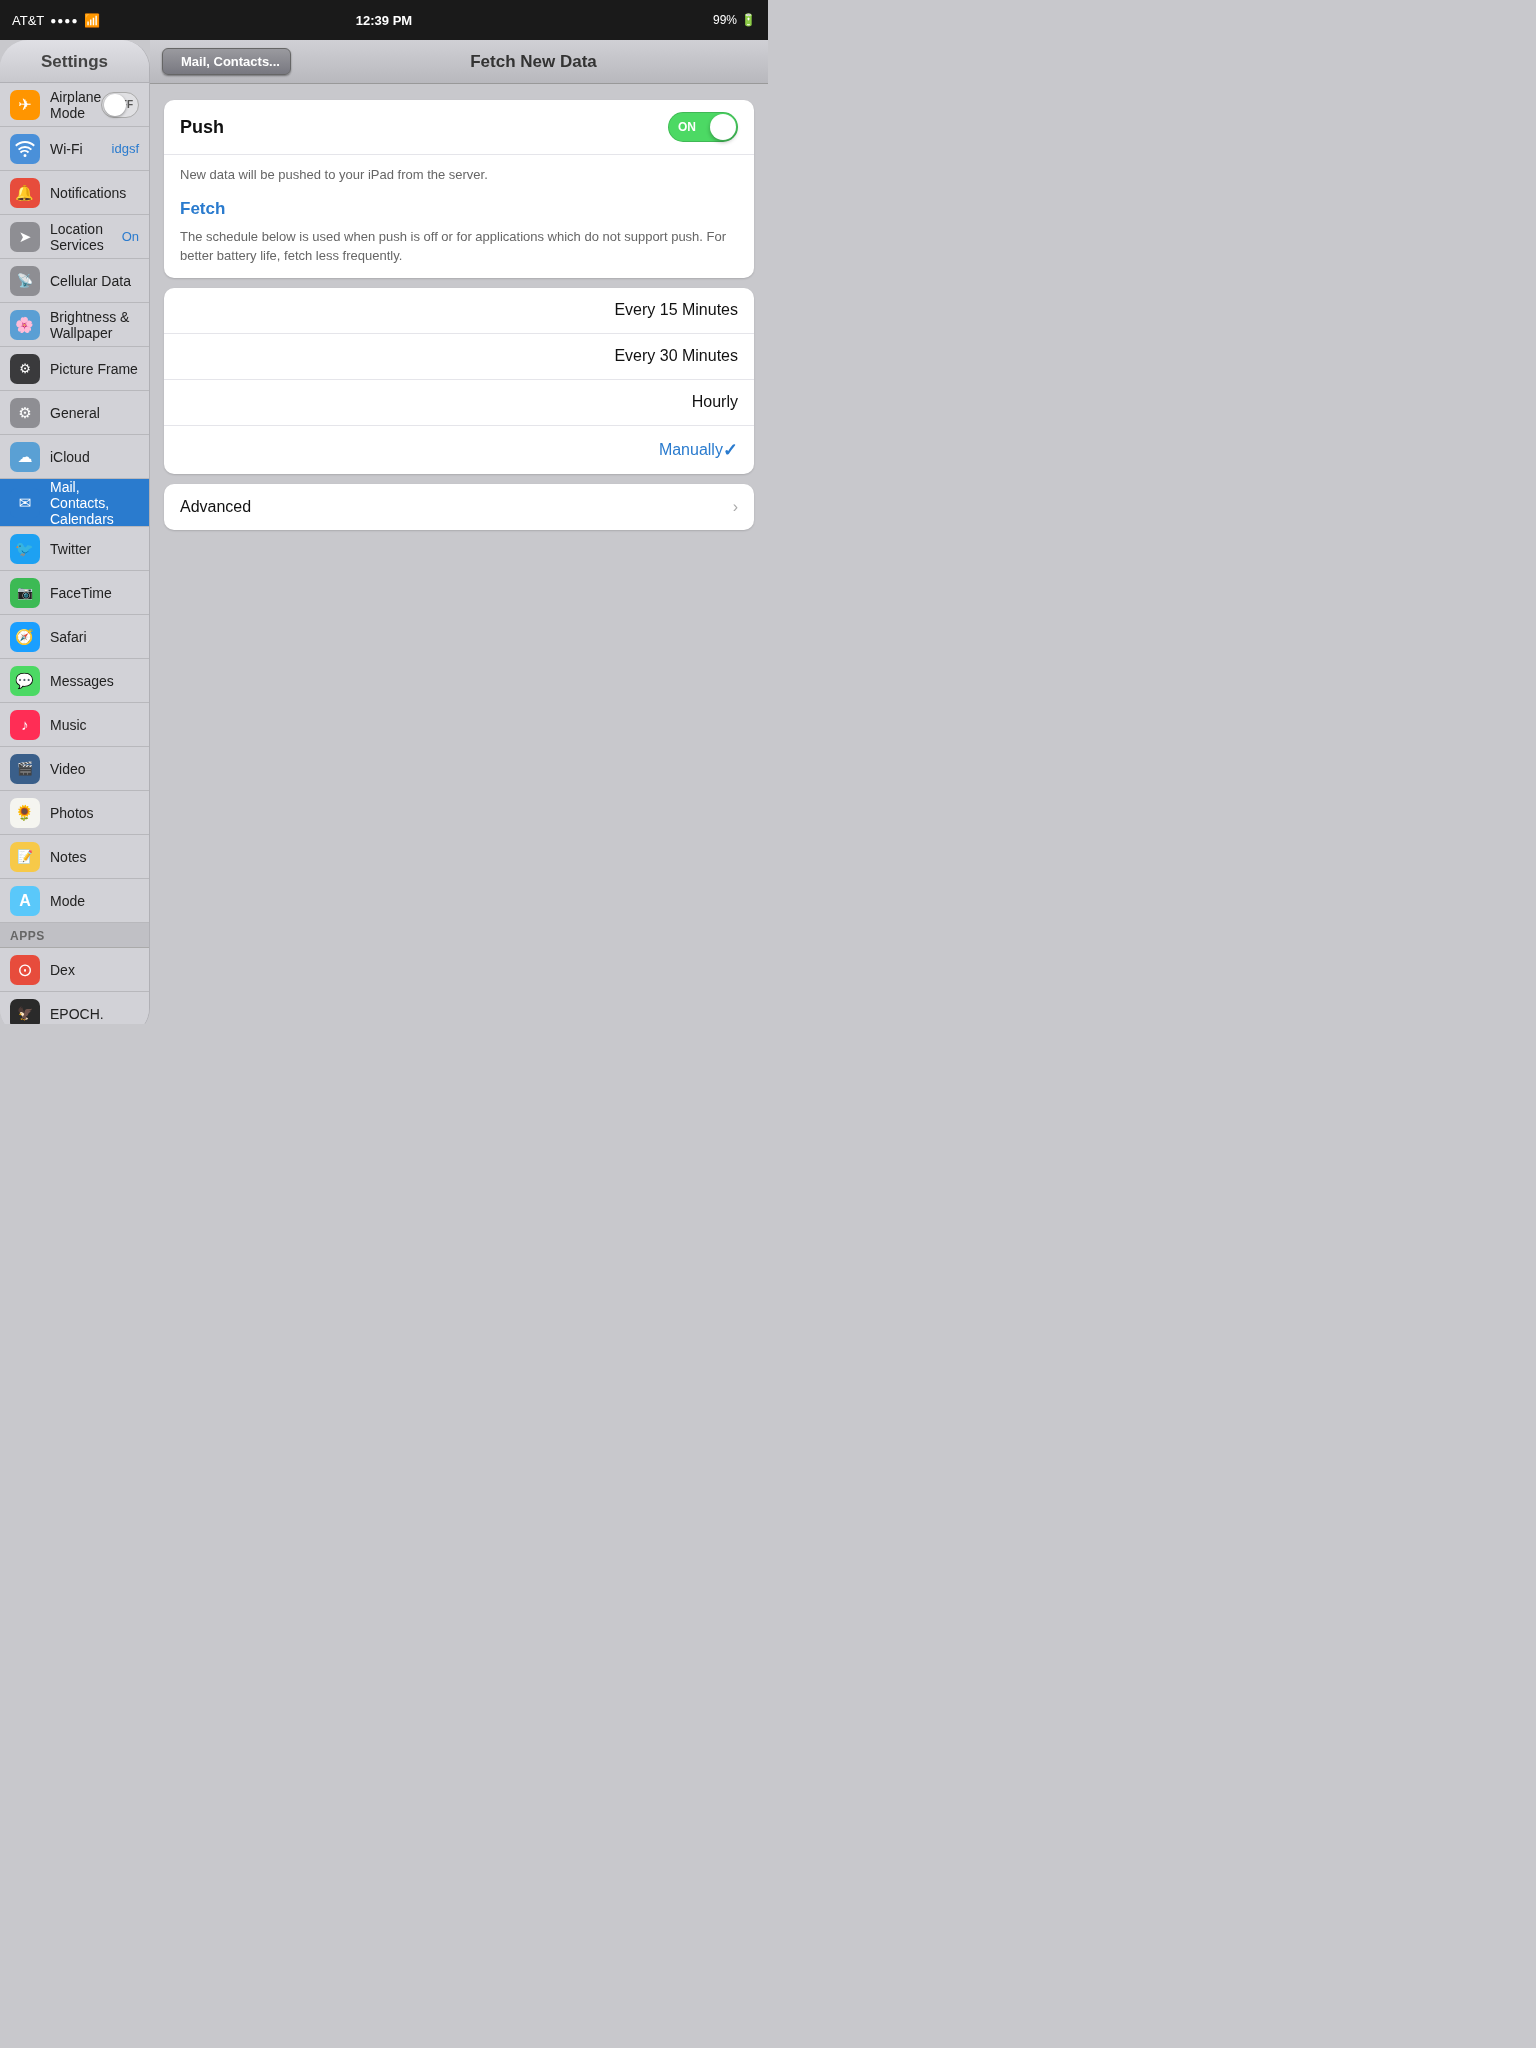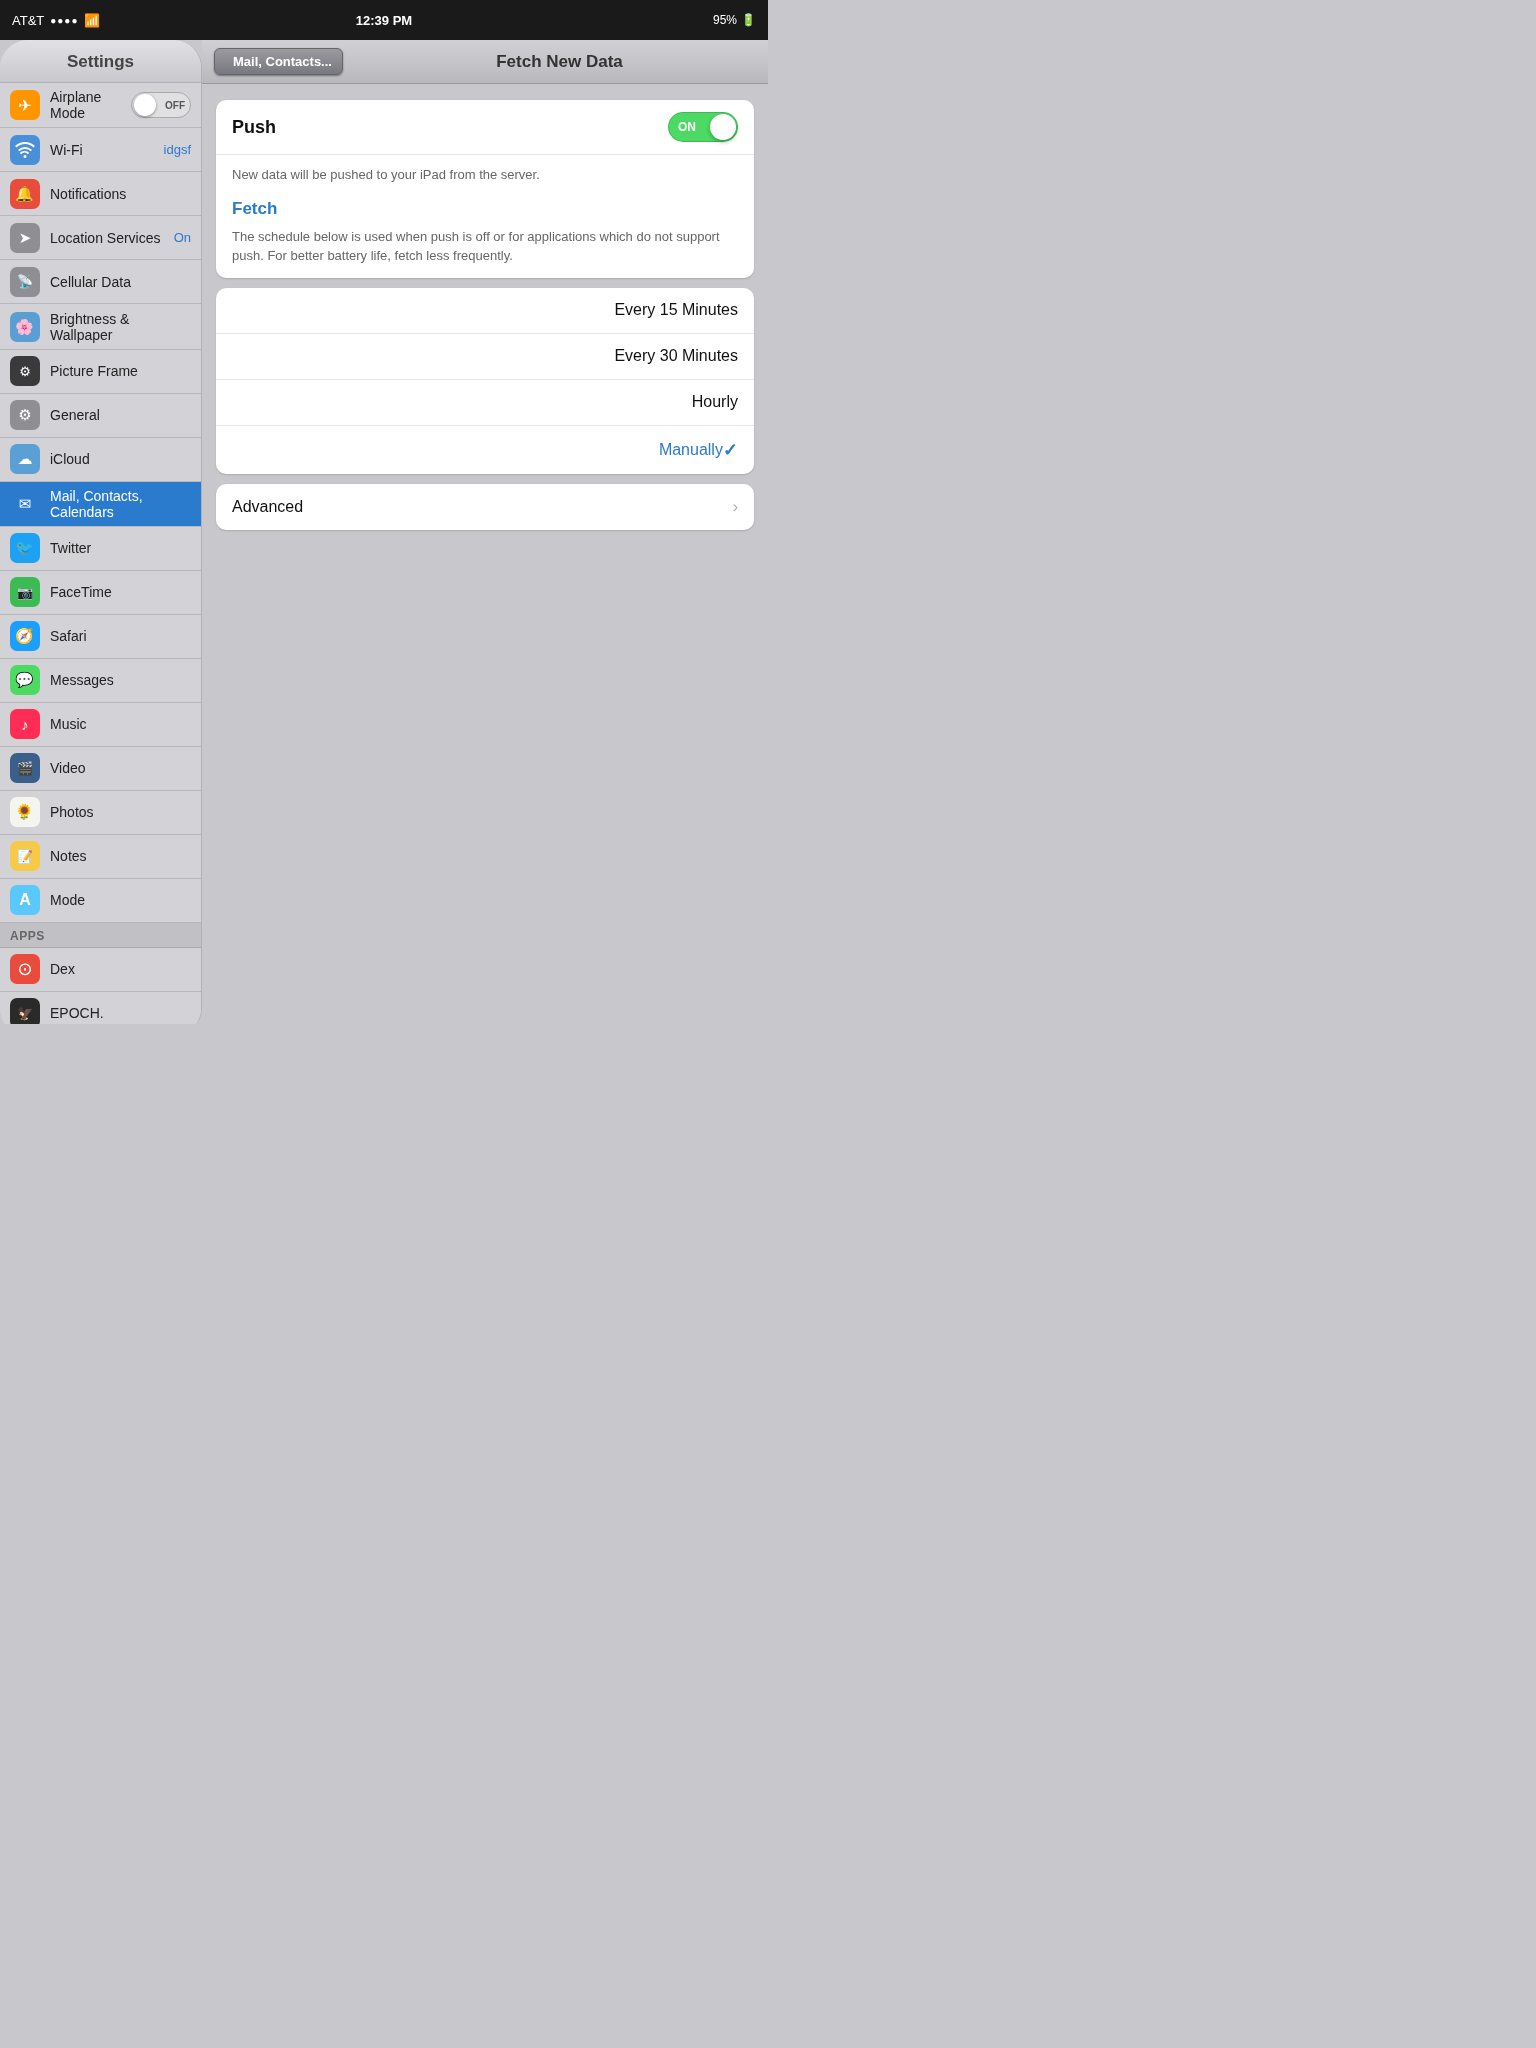--- a/index.html
+++ b/index.html
@@ -31,21 +31,21 @@
     .status-right { display: flex; align-items: center; gap: 4px; font-size: 12px; }
 
     
     .main-layout {
       display: flex;
       height: calc(100% - 28px);
     }
 
     
     .sidebar {
-      width: 202px;
+      width: 150px;
       background: #d2d2d7;
       display: flex;
       flex-direction: column;
       overflow-y: auto;
       border-right: 1px solid #b0b0b5;
       border-radius: 28px;
     }
 
     .sidebar-title {
       text-align: center;
@@ -315,21 +315,21 @@
 <body>
 
 <div class="status-bar">
   <div class="status-left">
     <span>AT&amp;T</span>
     <span style="font-size:10px; letter-spacing:1px;">●●●●</span>
     <span>📶</span>
   </div>
   <div class="status-center">12:39 PM</div>
   <div class="status-right">
-    <span>95%</span>
+    <span>99%</span>
     <span>🔋</span>
   </div>
 </div>
 
 <div class="main-layout">
 
   <div class="sidebar">
     <div class="sidebar-title">Settings</div>
 
     <div class="sidebar-item">

